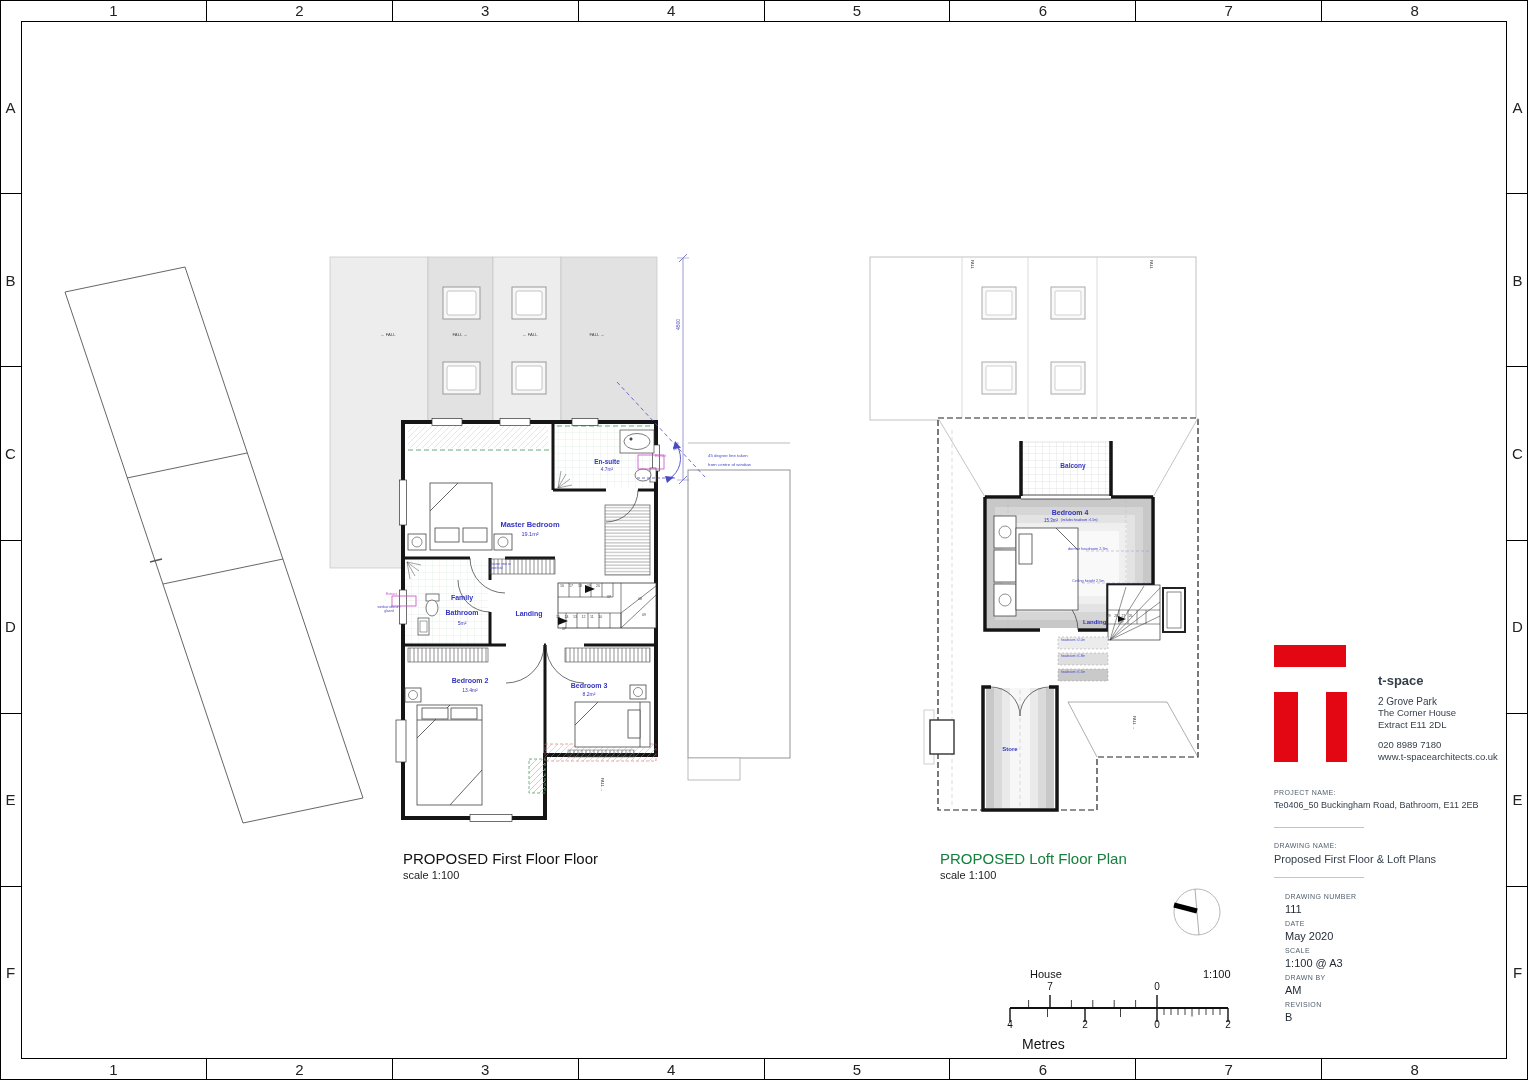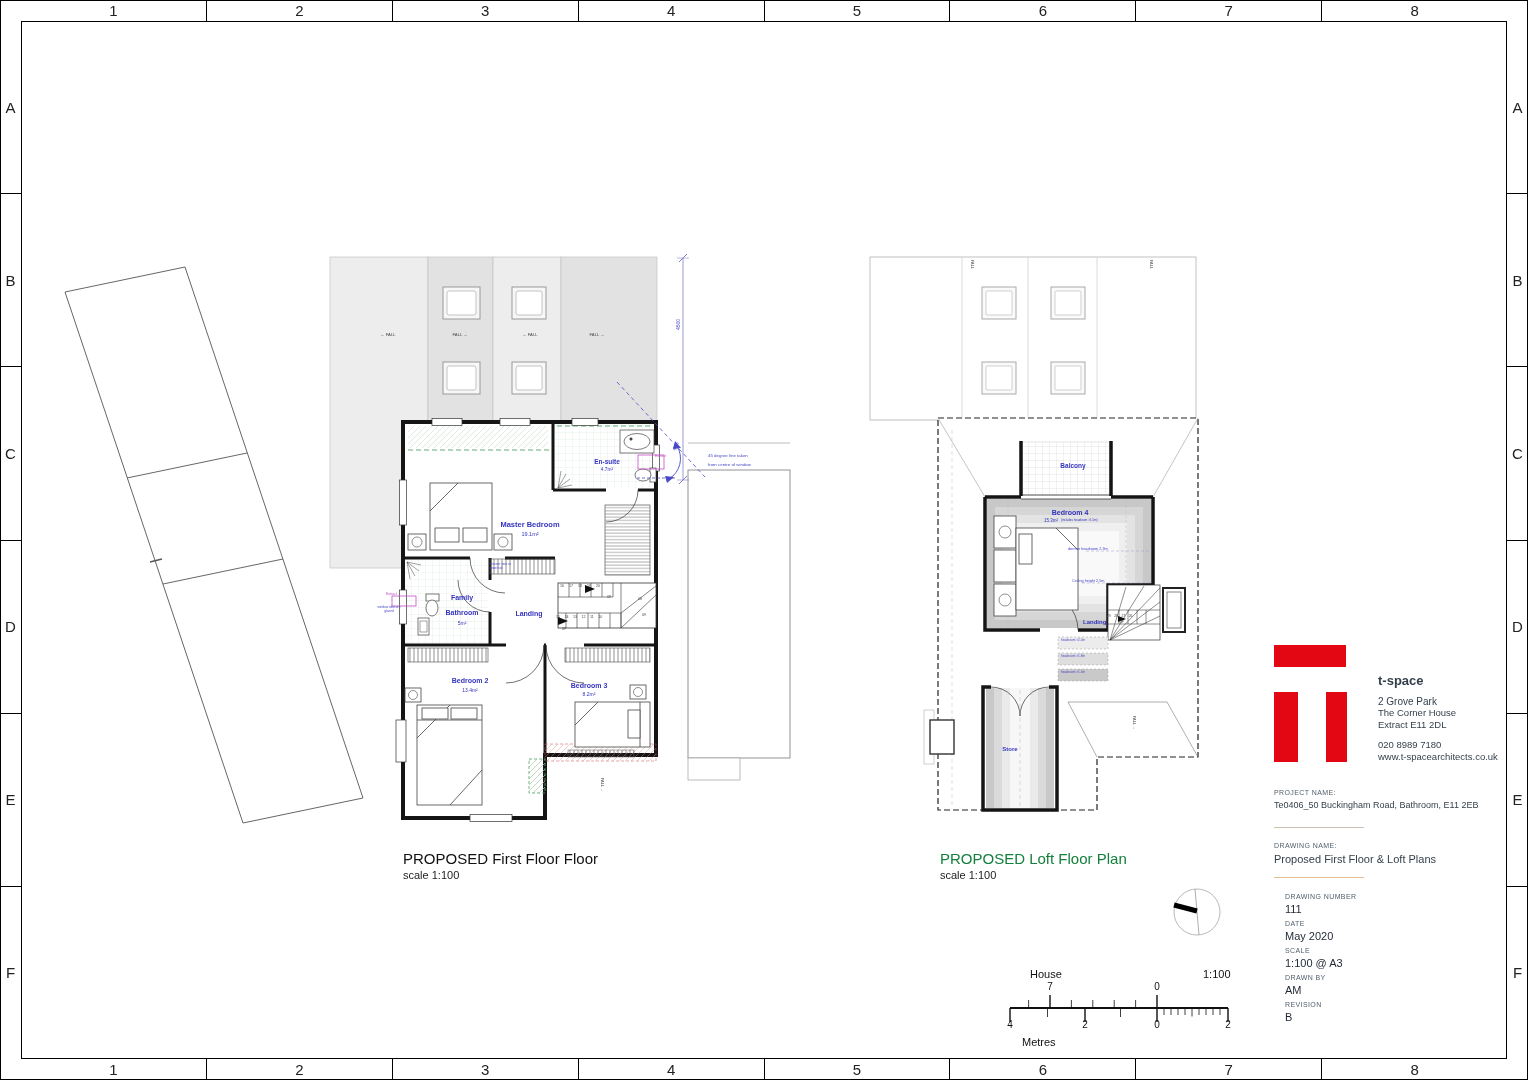--- a/index.html
+++ b/index.html
@@ -378,21 +378,21 @@
     <path d="M164,18 V25 M171,18 V25 M178,18 V25 M185,18 V25 M192,18 V26.5 M199,18 V25 M206,18 V25 M213,18 V25 M220,18 V25" stroke="#111" stroke-width="0.8"></path>
   </svg>
   <span class="t" style="left:1030px;top:968px;font-size:11px;color:#111">House</span>
   <span class="t" style="left:1203px;top:968px;font-size:11px;color:#111">1:100</span>
   <span class="t c" style="left:1050px;top:981px;font-size:10px;color:#111">7</span>
   <span class="t c" style="left:1157px;top:981px;font-size:10px;color:#111">0</span>
   <span class="t c" style="left:1010px;top:1019px;font-size:10px;color:#111">4</span>
   <span class="t c" style="left:1085px;top:1019px;font-size:10px;color:#111">2</span>
   <span class="t c" style="left:1157px;top:1019px;font-size:10px;color:#111">0</span>
   <span class="t c" style="left:1228px;top:1019px;font-size:10px;color:#111">2</span>
-  <span class="t" style="left:1022px;top:1036px;font-size:11px;color:#111">Metres</span>
+  <span class="t" style="left:1022px;top:1036px;font-size:14px;color:#111">Metres</span>
 
   <div>
     <div style="position:absolute;left:1274px;top:645px;width:72px;height:22px;background:#e30613"></div>
     <div style="position:absolute;left:1274px;top:692px;width:24px;height:70px;background:#e30613"></div>
     <div style="position:absolute;left:1326px;top:692px;width:21px;height:70px;background:#e30613"></div>
   </div>
   <span class="t tb" style="left:1378px;top:674px;font-size:13px;font-weight:bold">t-space</span>
   <span class="t tb" style="left:1378px;top:696px;font-size:10px">2 Grove Park</span>
   <span class="t tb" style="left:1378px;top:708px;font-size:9.5px">The Corner House</span>
   <span class="t tb" style="left:1378px;top:720px;font-size:9.5px">Extract E11 2DL</span>

